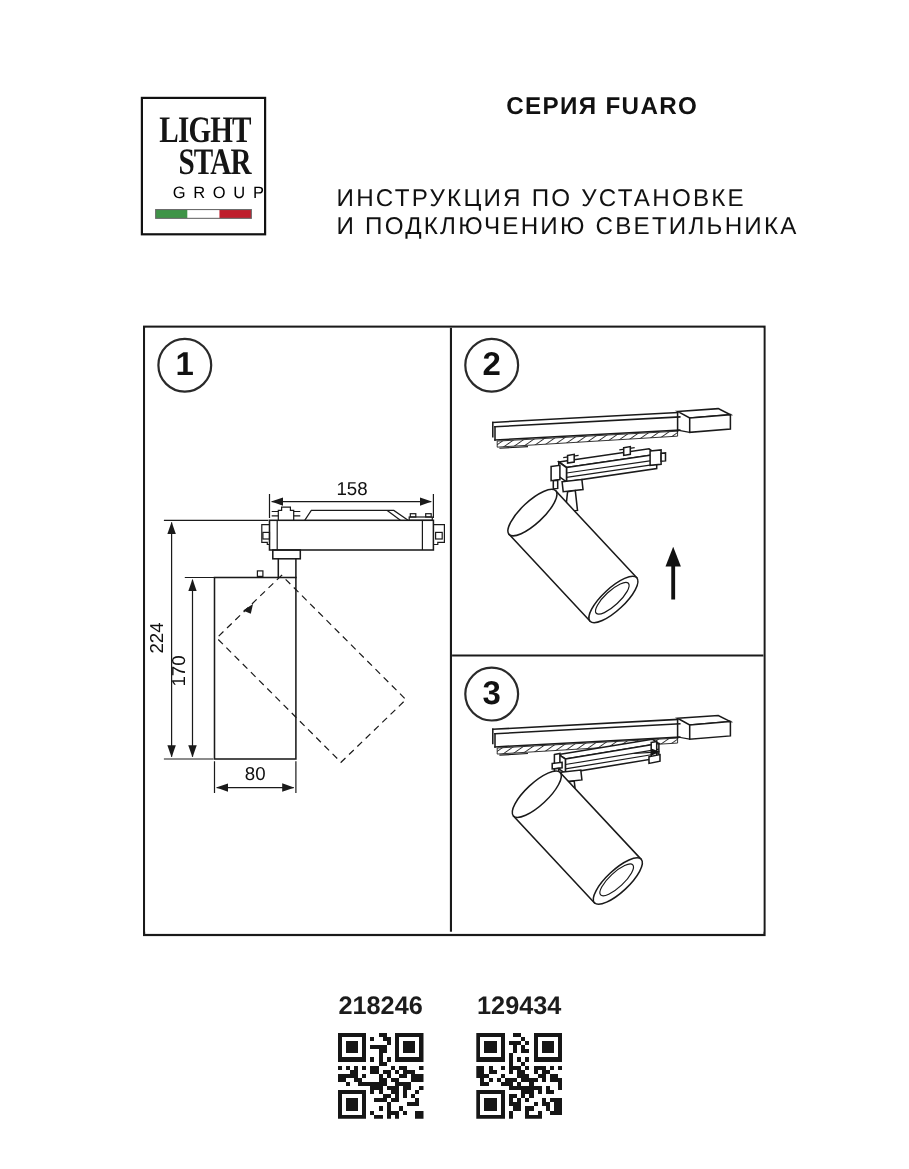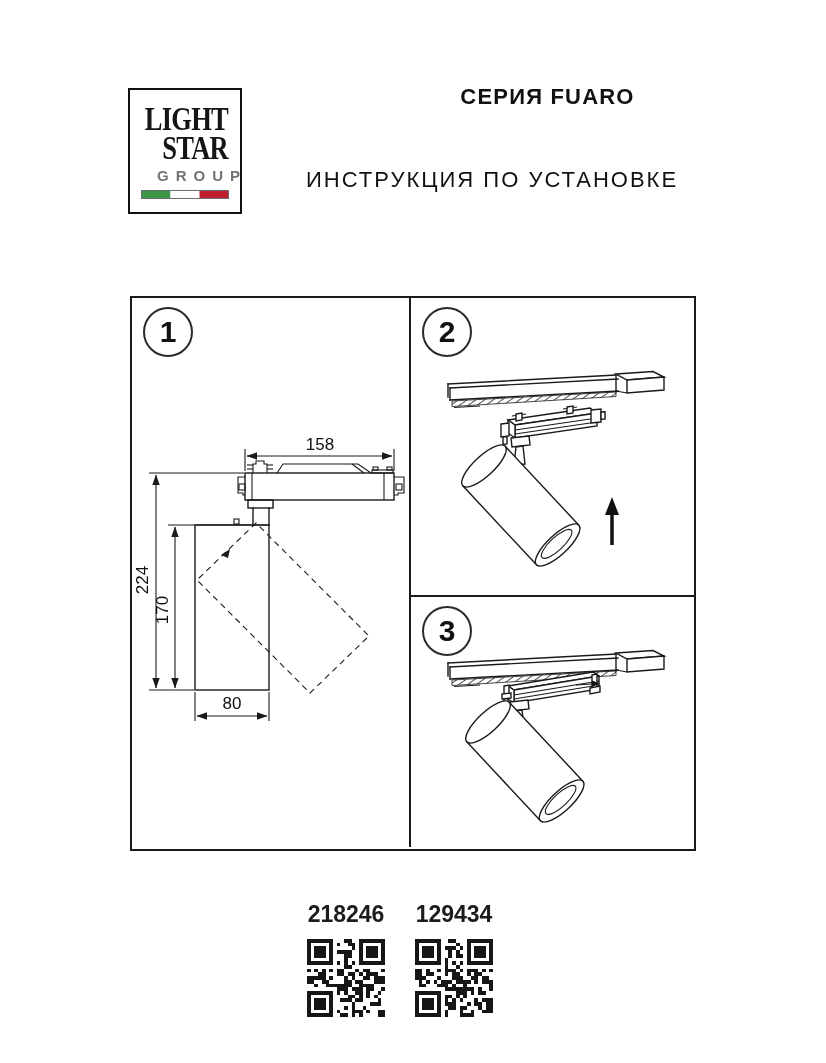--- a/index.html
+++ b/index.html
@@ -6,22 +6,22 @@
   .page{position:relative;width:826px;height:1063px;background:#ffffff;overflow:hidden;
         font-family:"Liberation Sans",sans-serif;color:#111;}
 
   
   .logo-box{position:absolute;left:128px;top:88px;width:110px;height:122px;
             border:2px solid #111;background:#fff;text-align:right;}
   .logo-word{font-family:"Liberation Serif",serif;font-weight:700;color:#151515;
              font-size:34px;line-height:29px;letter-spacing:-1px;
              transform:scaleX(.78);transform-origin:50% 50%;}
   .logo-word.first{margin-top:14px;}
-  .logo-group{font-size:15px;letter-spacing:7px;margin-right:-7px;color:#737373;
-              margin-top:5px;font-weight:700;}
+  .logo-group{font-size:15px;letter-spacing:7px;margin-right:-7px;color:#000000;
+              margin-top:5px;font-weight:400;}
   .logo-flag{display:block;margin:6px auto 0;}
 
   
   .hdr-series{position:absolute;left:400px;top:83px;width:295px;text-align:center;
               font-weight:700;font-size:22px;line-height:28px;letter-spacing:1.2px;}
   .hdr-instr{position:absolute;left:306px;top:167px;width:420px;
              font-weight:400;font-size:22px;line-height:26px;letter-spacing:2px;}
 
   
   .frame{position:absolute;left:130px;top:296px;width:562px;height:551px;border:2px solid #1a1a1a;}
@@ -33,21 +33,21 @@
   .step-circle{position:absolute;left:11px;top:9px;width:46px;height:46px;border:2px solid #2a2a2a;
                border-radius:50%;display:flex;align-items:center;justify-content:center;
                font-size:30px;font-weight:700;color:#111;background:#fff;z-index:2;}
   svg .ln{stroke:#1a1a1a;stroke-width:1.4;fill:none;stroke-linecap:square;}
   svg .thin{stroke:#1a1a1a;stroke-width:1.1;fill:none;}
   svg .wh{fill:#ffffff;stroke:#1a1a1a;stroke-width:1.4;}
   svg .dim{stroke:#1a1a1a;stroke-width:1.1;fill:none;}
   svg text{font-family:"Liberation Sans",sans-serif;font-size:17px;fill:#101010;}
 
   
-  .footer{position:absolute;left:307px;top:901px;display:flex;gap:30px;}
+  .footer{position:absolute;left:307px;top:901px;display:flex;gap:48px;}
   .art{width:78px;text-align:center;}
   .art .code{font-size:23px;font-weight:700;letter-spacing:0;margin-bottom:11px;color:#1c1c1c;}
   .qr{display:block;}
 </style>
 </head>
 <body>
 
 <div class="page">
 
   <div class="logo-box">
@@ -60,20 +60,21 @@
       <rect x="58.5" y="0.5" width="29" height="8" fill="#bf1e2c"></rect>
       <rect x="0.5" y="0.5" width="87" height="8" fill="none" stroke="#6b6b6b" stroke-width="1"></rect>
     </svg>
   </div>
 
   <div class="hdr-series">
     <div>СЕРИЯ FUARO</div>
   </div>
   <div class="hdr-instr">
     <div>ИНСТРУКЦИЯ ПО УСТАНОВКЕ</div>
+    <div>И ПОДКЛЮЧЕНИЮ СВЕТИЛЬНИКА</div>
   </div>
 
   <div class="frame">
 
     <div class="panel p1">
       <div class="step-circle">
         <span>1</span>
       </div>
       <svg width="277" height="549" viewBox="132 298 277 549">
         <defs>

